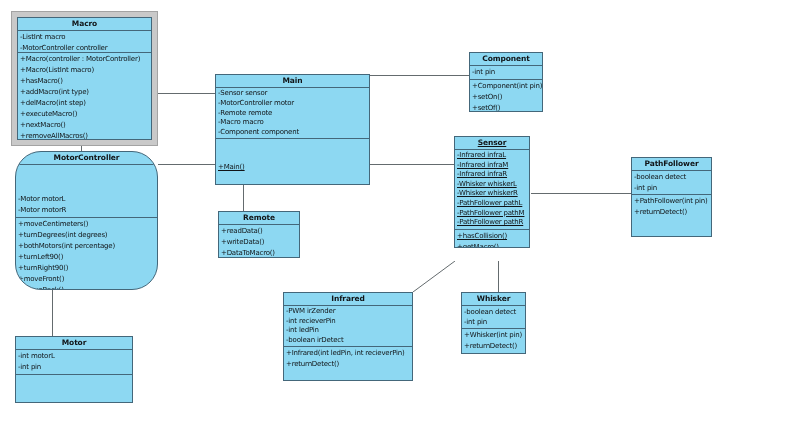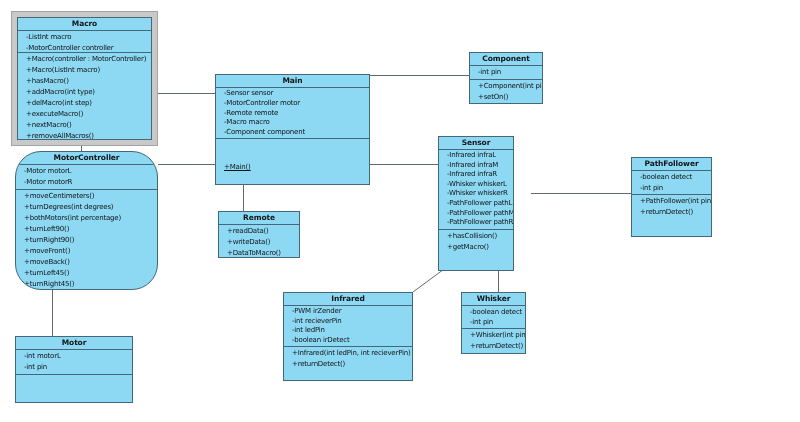--- a/index.html
+++ b/index.html
@@ -25,43 +25,43 @@
     height:12px;line-height:12px;
     font-size:7.5px;font-weight:bold;text-align:center;
     border-bottom:1px solid var(--border);
     letter-spacing:-0.1px;
     overflow:hidden;white-space:nowrap;
   }
   .uml-fields,.uml-methods{
     font-size:7px;
     letter-spacing:-0.2px;
     line-height:11px;
-    padding:1px 0 0 8px;
+    padding:1px 0 0 2px;
     white-space:pre;
     overflow:hidden;
     box-sizing:content-box;
   }
   .uml-fields{border-bottom:1px solid var(--border);}
   .uml-methods{flex:1;}
   .m{white-space:pre;}
   .underline{text-decoration:underline;}
 
   
   #c-macro        {left:17px; top:17px; width:135px;height:123px;}
   #c-macro .uml-fields{height:20px;line-height:10.5px;}
   #c-mc           {left:15px; top:151px;width:143px;height:139px;border-radius:26px;}
-  #c-mc .uml-fields{height:23px;}
+  #c-mc .uml-fields{height:23px;margin-top:28px;}
   #c-motor        {left:15px; top:336px;width:118px;height:67px;}
   #c-motor .uml-fields{height:23px;}
   #c-main         {left:215px;top:74px; width:155px;height:111px;}
   #c-main .uml-fields{height:49px;line-height:9.8px;}
   #c-remote       {left:218px;top:211px;width:82px; height:47px;}
-  #c-component    {left:469px;top:52px; width:74px; height:52px;}
+  #c-component    {left:469px;top:52px; width:74px; height:60px;}
   #c-component .uml-fields{height:12px;}
-  #c-sensor       {left:438px;top:136px;width:76px; height:135px;}
+  #c-sensor       {left:454px;top:136px;width:76px; height:112px;text-decoration:underline;}
   #c-sensor .uml-fields{height:78px;line-height:9.6px;}
   #c-pf           {left:631px;top:157px;width:81px; height:80px;}
   #c-pf .uml-fields{height:22px;line-height:10.5px;}
   #c-infrared     {left:283px;top:292px;width:130px;height:89px;}
   #c-infrared .uml-fields{height:39px;line-height:9.5px;}
   #c-whisker      {left:461px;top:292px;width:65px; height:62px;}
   #c-whisker .uml-fields{height:21px;line-height:10.2px;}
 
   
   .selection-frame{

